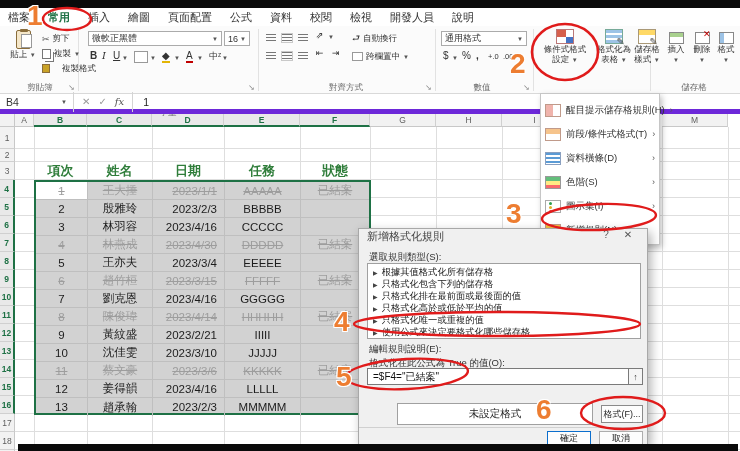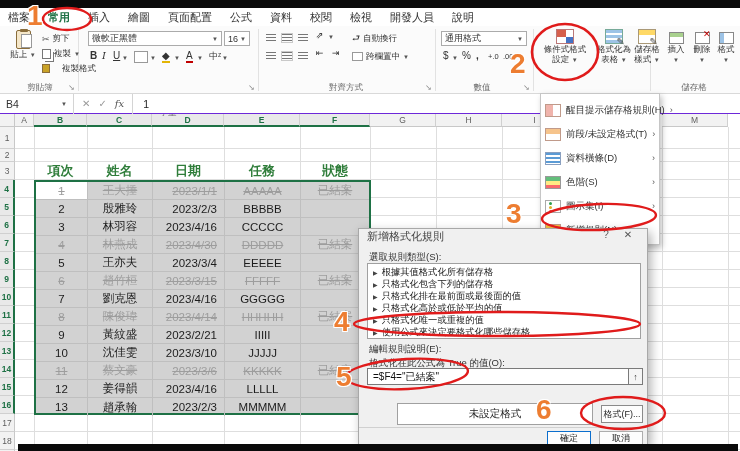--- a/index.html
+++ b/index.html
@@ -52,21 +52,21 @@
   .cs-icon { width:18px; height:15px; border:1px solid #a97; margin:0 auto 1px;
     background:linear-gradient(to bottom,#ffd966 0 5px,#fff 5px); position:relative; }
   .pencil::after { content:"✎"; position:absolute; right:-3px; bottom:-4px; font-size:10px; color:#555; }
   .ins-icon { width:15px; height:12px; border:1px solid #888; margin:0 auto 1px; background:linear-gradient(to bottom,#a9d18e 0 4px,#fff 4px); }
   .del-icon { width:15px; height:12px; border:1px solid #888; margin:0 auto 1px; background:#fff; position:relative; }
   .del-icon::after { content:"✕"; position:absolute; right:-2px; top:-4px; color:#c00000; font-size:9px; font-weight:bold; }
   .fmt-icon { width:15px; height:12px; border:1px solid #888; margin:0 auto 1px; background:linear-gradient(to right,#9dc3e6 0 4px,#fff 4px); }
   .twoline { position:absolute; text-align:center; cursor:pointer; }
 
   
-  .fxbar { left:0; top:94px; width:740px; height:20px; background:#fff; border-bottom:1px solid #6d28d9; display:flex; align-items:center; z-index:5; }
+  .fxbar { left:0; top:94px; width:740px; height:20px; background:#fff; border-bottom:5px solid #6d28d9; display:flex; align-items:center; z-index:5; }
   .namebox { width:74px; height:20px; border-right:1px solid #d4d4d4; display:flex; align-items:center; justify-content:space-between; padding:0 6px; font-size:10.5px; color:#333; }
   .fxicons { display:flex; align-items:center; gap:8px; padding:0 8px; color:#9a9a9a; font-size:10px; border-right:1px solid #d4d4d4; height:20px; }
   .fx-it { font-style:italic; font-family:"DejaVu Serif", serif; color:#555; }
   .fxval { padding-left:10px; font-size:10.5px; color:#222; }
 
   
   .grid { left:0; top:114px; width:740px; height:337px; background:#fff; z-index:1; }
   .colheads { position:absolute; left:15px; top:0; height:13px; display:flex; }
   .colhead { height:13px; border-right:1px solid #d0d0d0; border-bottom:1px solid #c8c8c8; background:#f2f2f2; font-size:8.5px; color:#5d5d5d; display:flex; align-items:center; justify-content:center; }
   .colhead:nth-child(1){width:19px;} .colhead:nth-child(2){width:53px;}
@@ -453,21 +453,21 @@
 
   <div class="abs cfmenu">
       <div class="cfm-item">
         <i class="cfm-icon"></i>
         <span class="cfm-label">醒目提示儲存格規則(H)</span>
         <span class="cfm-sub">›</span>
       </div>
 
       <div class="cfm-item">
         <i class="cfm-icon"></i>
-        <span class="cfm-label">前段/未設定格式(T)</span>
+        <span class="cfm-label">前段/條件式格式(T)</span>
         <span class="cfm-sub">›</span>
       </div>
 
       <div class="cfm-item">
         <i class="cfm-icon"></i>
         <span class="cfm-label">資料橫條(D)</span>
         <span class="cfm-sub">›</span>
       </div>
 
       <div class="cfm-item">

